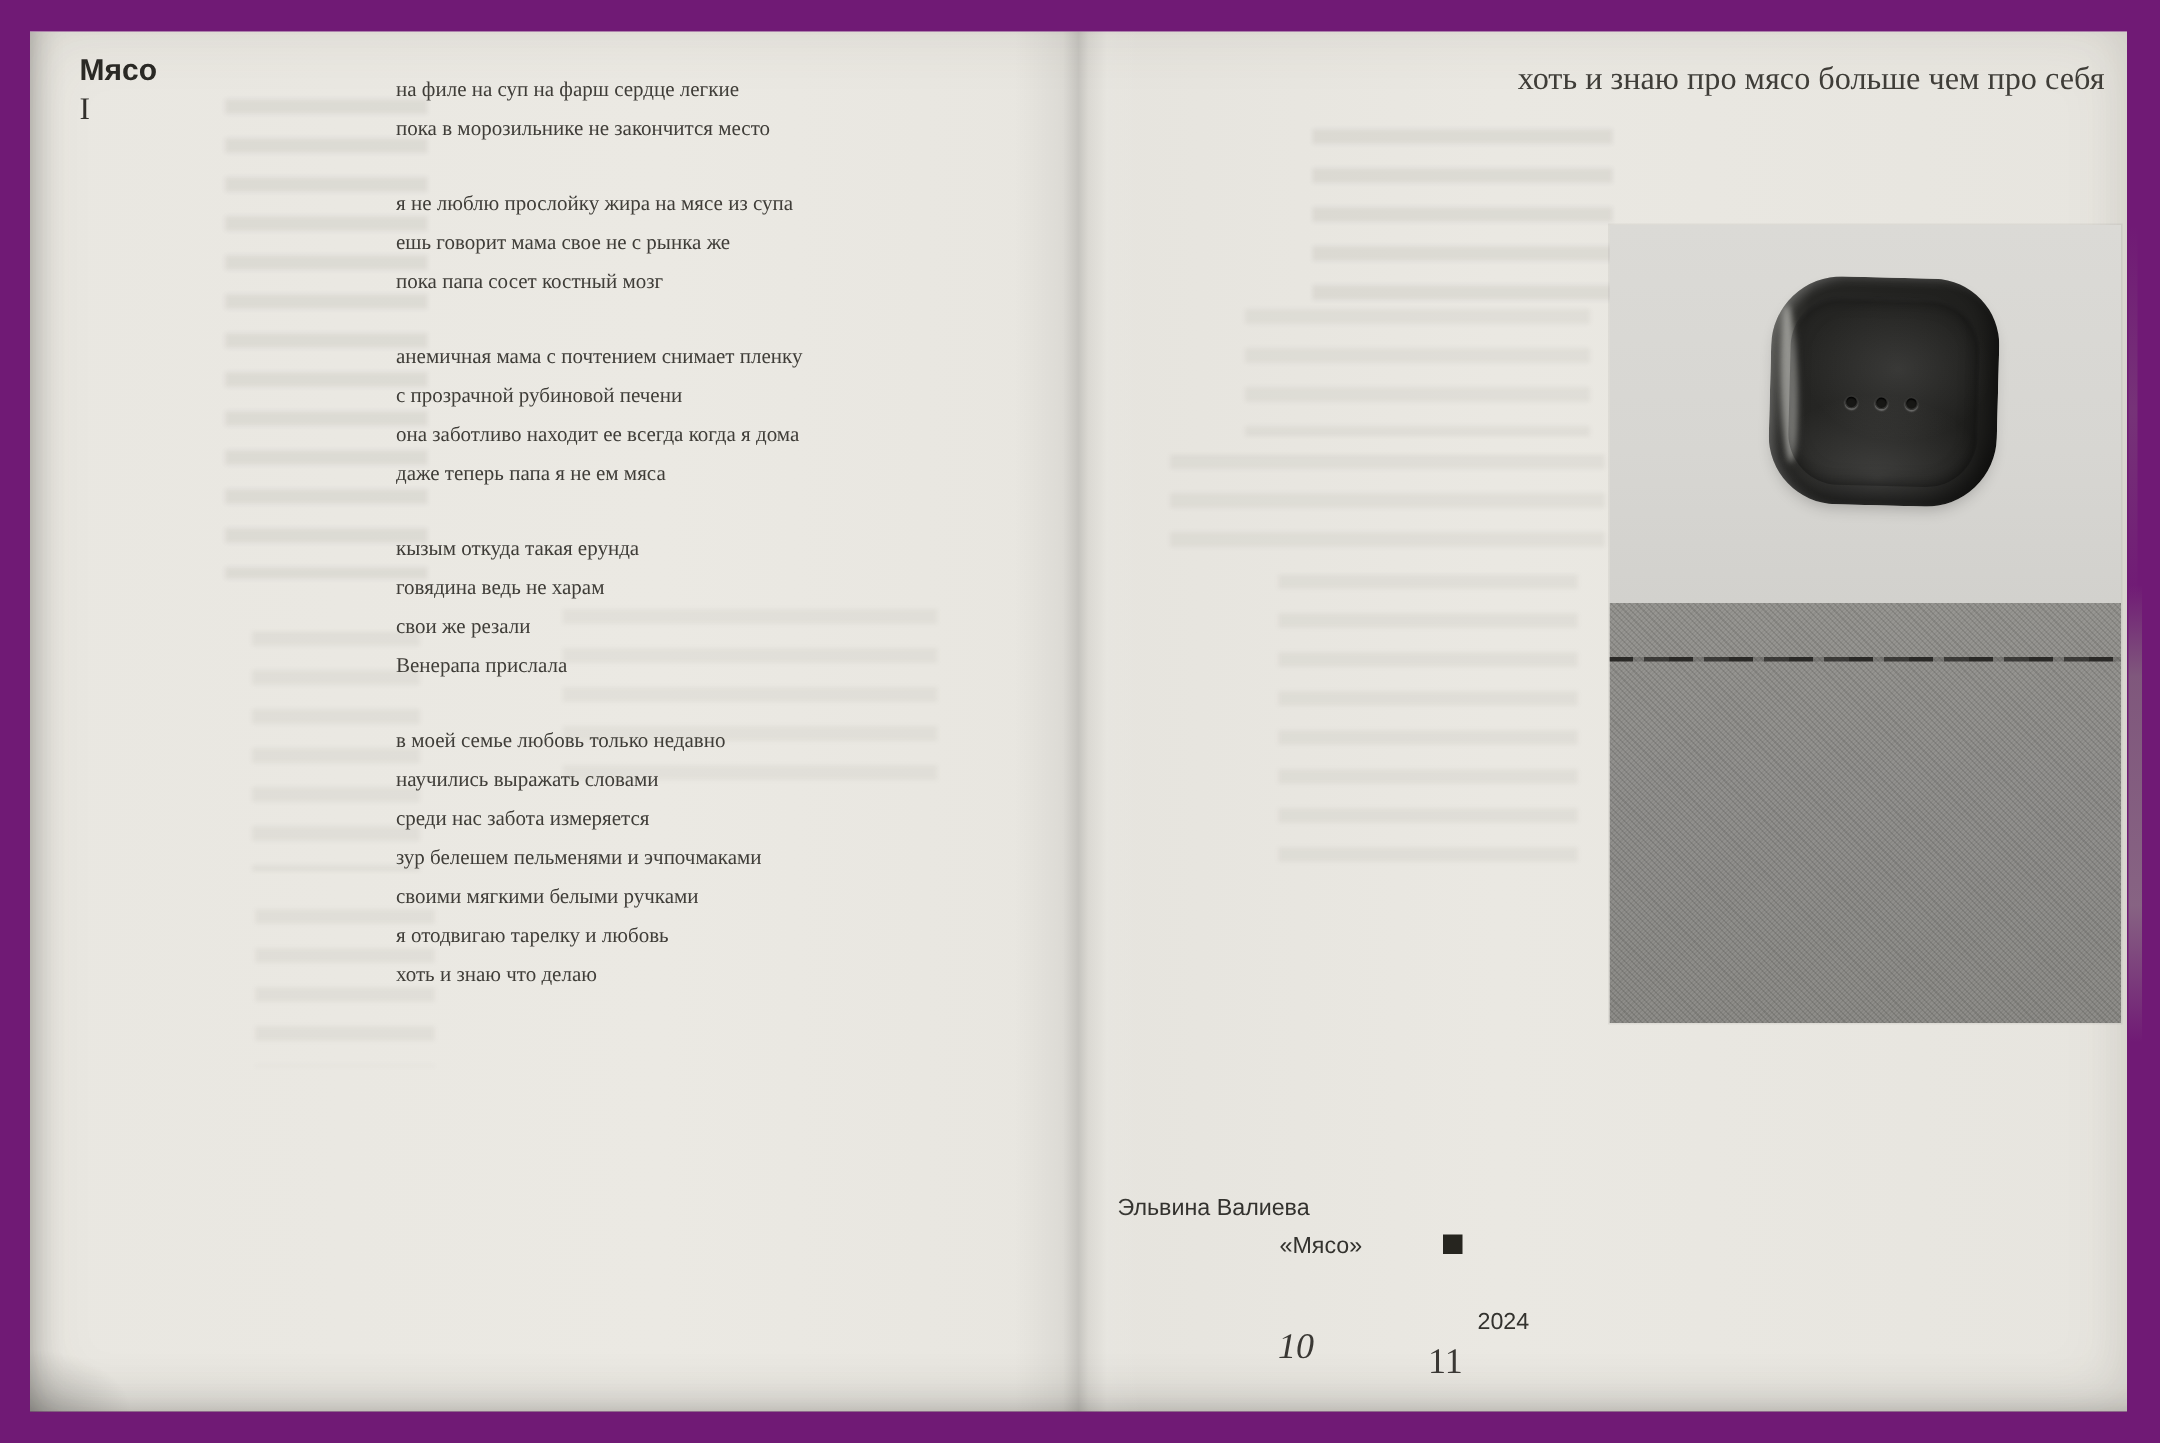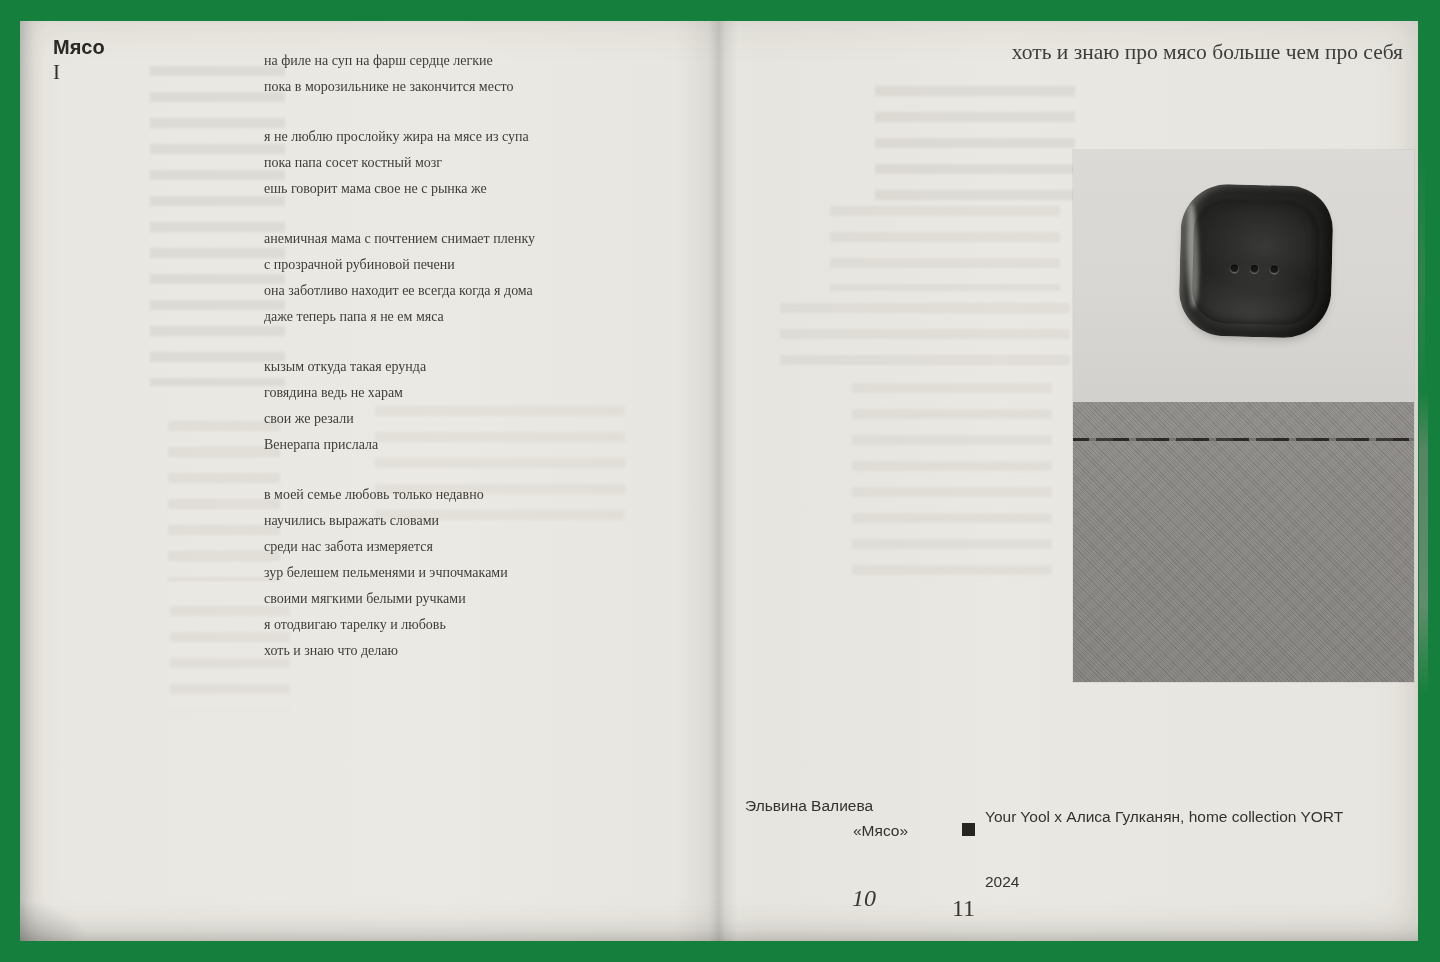--- a/index.html
+++ b/index.html
@@ -1,16 +1,16 @@
 <!DOCTYPE html>
 <html><head>
 <meta charset="utf-8">
 <style>
   html,body{margin:0;padding:0;background:#0c0c0c;}
-  .canvas{position:relative;width:1440px;height:962px;background:#15803d;overflow:hidden;
+  .canvas{position:relative;width:1440px;height:962px;background:#701a75;overflow:hidden;
           font-family:"Liberation Serif","DejaVu Serif",serif;}
   .book{position:absolute;left:20px;top:21px;width:1398px;height:920px;
         background:linear-gradient(90deg,#e9e7e1 0%,#ebe9e3 30%,#e8e6e0 49%,#e6e4de 51%,#eae8e2 70%,#e7e5df 100%);
         box-shadow:inset 0 0 45px rgba(90,80,60,.10), inset 0 -12px 30px rgba(0,0,0,.07), inset 12px -8px 22px -14px rgba(0,0,0,.35);}
   
   .gutter{position:absolute;left:656px;top:0;width:86px;height:100%;
         background:linear-gradient(90deg,rgba(0,0,0,0) 0%,rgba(0,0,0,.05) 38%,rgba(0,0,0,.14) 50%,rgba(0,0,0,.05) 58%,rgba(255,255,255,.06) 72%,rgba(0,0,0,0) 100%);}
   
   .ghost{position:absolute;filter:blur(1.4px);opacity:.8;
         background-image:repeating-linear-gradient(180deg,rgba(124,121,111,.15) 0 10px,rgba(124,121,111,0) 10px 26px);}
@@ -88,22 +88,22 @@
     <div class="poem-title">Мясо</div>
     <div class="poem-numeral">I</div>
 
     <div class="poem">
       <div class="stanza">
         <div class="pline">на филе на суп на фарш сердце легкие</div>
         <div class="pline">пока в морозильнике не закончится место</div>
       </div>
       <div class="stanza">
         <div class="pline">я не люблю прослойку жира на мясе из супа</div>
+        <div class="pline">ешь говорит мама свое не с рынка же</div>
         <div class="pline">пока папа сосет костный мозг</div>
-        <div class="pline">ешь говорит мама свое не с рынка же</div>
       </div>
       <div class="stanza">
         <div class="pline">анемичная мама с почтением снимает пленку</div>
         <div class="pline">с прозрачной рубиновой печени</div>
         <div class="pline">она заботливо находит ее всегда когда я дома</div>
         <div class="pline">даже теперь папа я не ем мяса</div>
       </div>
       <div class="stanza">
         <div class="pline">кызым откуда такая ерунда</div>
         <div class="pline">говядина ведь не харам</div>
@@ -136,21 +136,20 @@
       </div>
       <div class="photo-bottom">
         <div class="crack"></div>
 
       </div>
     </div>
 
     <div class="cap author">Эльвина Валиева</div>
     <div class="cap work-title">«Мясо»</div>
     <div class="bullet"></div>
-    <div class="cap credit1">Your Yool x Алиса Гулканян, home collection YORT</div>
     <div class="cap credit2">2024</div>
 
     <div class="pagenum pn-left">10</div>
     <div class="pagenum pn-right">11</div>
 
     <div class="gutter"></div>
     <div class="corner-shade"></div>
   </div>
 
   <div class="page-stack"></div>

